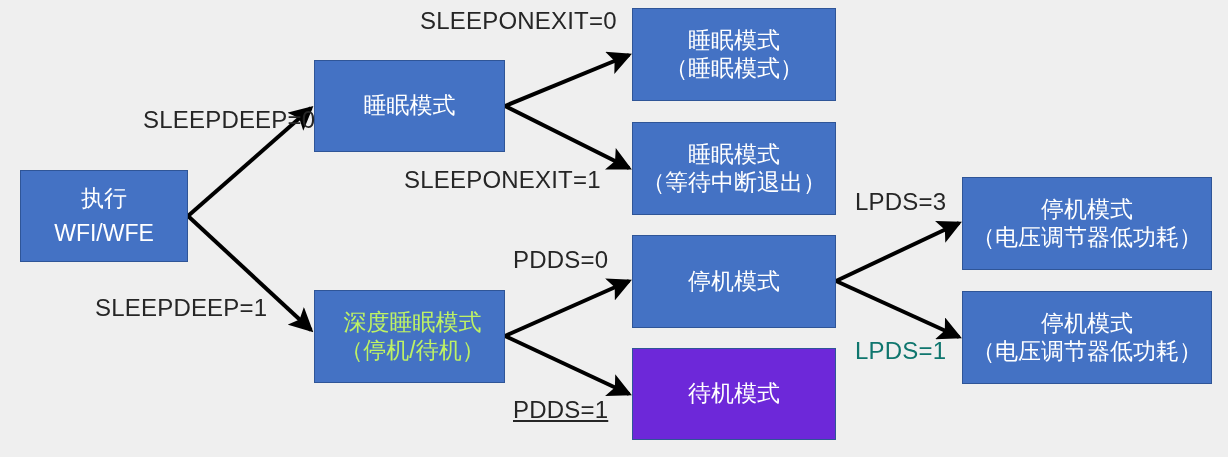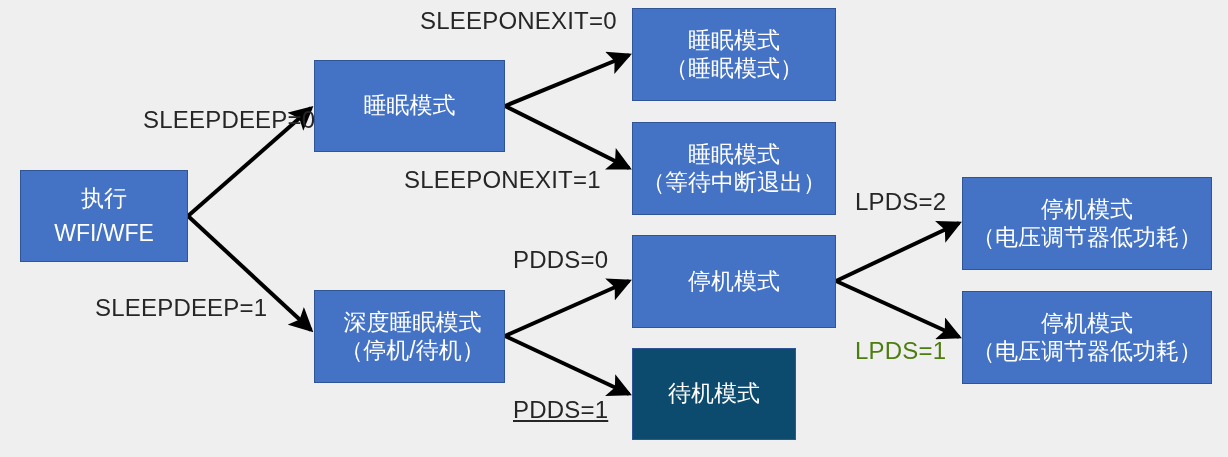--- a/index.html
+++ b/index.html
@@ -73,57 +73,57 @@
   <div class="node" style="left: 20px; top: 170px; width: 168px; height: 92px; background: rgb(68, 114, 196); border-color: rgb(47, 85, 151); color: rgb(255, 255, 255); gap: 8px;">
     <span class="l1">执行</span>
     <span class="l2">WFI/WFE</span>
   </div>
 
   <div class="node" style="left: 314px; top: 60px; width: 191px; height: 92px; background: rgb(68, 114, 196); border-color: rgb(47, 85, 151); color: rgb(255, 255, 255);">
     <span class="l1">睡眠模式</span>
 
   </div>
 
-  <div class="node" style="left: 314px; top: 290px; width: 191px; height: 93px; background: rgb(68, 114, 196); border-color: rgb(47, 85, 151); color: #ffffff; padding-left: 6px;">
+  <div class="node" style="left: 314px; top: 290px; width: 191px; height: 93px; background: rgb(68, 114, 196); border-color: rgb(47, 85, 151); color: #bef264; padding-left: 6px;">
     <span class="l1">深度睡眠模式</span>
     <span class="l2">（停机/待机）</span>
   </div>
 
   <div class="node" style="left: 632px; top: 8px; width: 204px; height: 93px; background: rgb(68, 114, 196); border-color: rgb(47, 85, 151); color: rgb(255, 255, 255);">
     <span class="l1">睡眠模式</span>
     <span class="l2">（睡眠模式）</span>
   </div>
 
   <div class="node" style="left: 632px; top: 122px; width: 204px; height: 93px; background: rgb(68, 114, 196); border-color: rgb(47, 85, 151); color: rgb(255, 255, 255);">
     <span class="l1">睡眠模式</span>
     <span class="l2">（等待中断退出）</span>
   </div>
 
   <div class="node" style="left: 632px; top: 235px; width: 204px; height: 93px; background: rgb(68, 114, 196); border-color: rgb(47, 85, 151); color: rgb(255, 255, 255);">
     <span class="l1">停机模式</span>
 
   </div>
 
-  <div class="node" style="left: 632px; top: 348px; width: 164px; height: 92px; background: #0c4a6e; border-color: rgb(47, 85, 151); color: rgb(255, 255, 255);">
+  <div class="node" style="left: 632px; top: 348px; width: 204px; height: 92px; background: #6d28d9; border-color: rgb(47, 85, 151); color: rgb(255, 255, 255);">
     <span class="l1">待机模式</span>
 
   </div>
 
   <div class="node" style="left: 962px; top: 177px; width: 250px; height: 93px; background: rgb(68, 114, 196); border-color: rgb(47, 85, 151); color: rgb(255, 255, 255);">
     <span class="l1">停机模式</span>
     <span class="l2">（电压调节器低功耗）</span>
   </div>
 
   <div class="node" style="left: 962px; top: 291px; width: 250px; height: 93px; background: rgb(68, 114, 196); border-color: rgb(47, 85, 151); color: rgb(255, 255, 255);">
     <span class="l1">停机模式</span>
     <span class="l2">（电压调节器低功耗）</span>
   </div>
 
   <div class="edge-label" style="left: 95px; top: 106px; color: rgb(38, 38, 38); margin-left: 48px;">SLEEPDEEP=0</div>
   <div class="edge-label" style="left: 95px; top: 294px; color: rgb(38, 38, 38);">SLEEPDEEP=1</div>
   <div class="edge-label" style="left: 420px; top: 7px; color: rgb(38, 38, 38);">SLEEPONEXIT=0</div>
   <div class="edge-label" style="left: 404px; top: 166px; color: rgb(38, 38, 38);">SLEEPONEXIT=1</div>
   <div class="edge-label" style="left: 513px; top: 246px; color: rgb(38, 38, 38);">PDDS=0</div>
   <div class="edge-label" style="left: 513px; top: 396px; color: rgb(38, 38, 38); text-decoration: underline;">PDDS=1</div>
-  <div class="edge-label" style="left: 855px; top: 188px; color: rgb(38, 38, 38);">LPDS=2</div>
-  <div class="edge-label" style="left: 855px; top: 337px; color: #4d7c0f;">LPDS=1</div>
+  <div class="edge-label" style="left: 855px; top: 188px; color: rgb(38, 38, 38);">LPDS=3</div>
+  <div class="edge-label" style="left: 855px; top: 337px; color: #0f766e;">LPDS=1</div>
 
 </div>
 
 </body></html>

